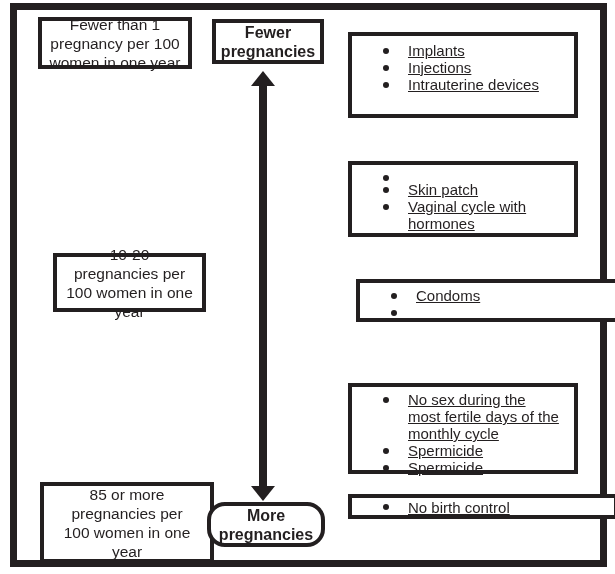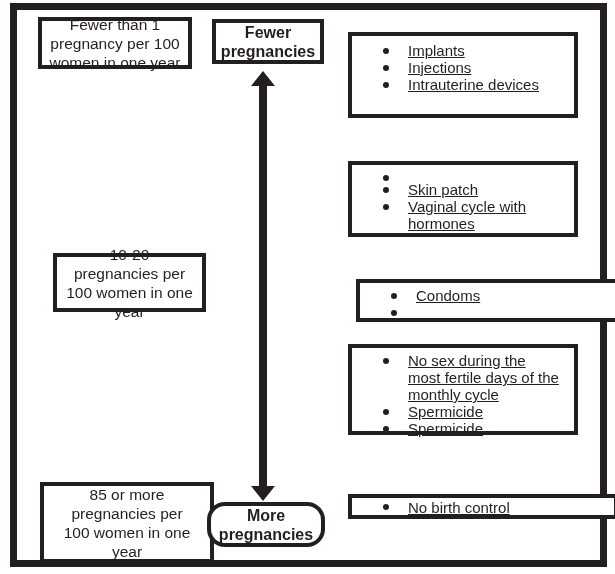--- a/index.html
+++ b/index.html
@@ -154,21 +154,21 @@
   <div class="box method-box" style="left:356px;top:279px;width:276px;height:43px;">
     <div class="method-item">
       <span class="bullet"></span>
       <span class="item-text">Condoms</span>
     </div>
     <div class="method-item">
       <span class="bullet"></span>
     </div>
   </div>
 
-  <div class="box method-box" style="left:348px;top:344px;width:230px;height:91px;">
+  <div class="box method-box" style="left:348px;top:383px;width:230px;height:91px;">
     <div class="method-item">
       <span class="bullet"></span>
       <span class="item-text">No sex during the
 most fertile days of the
 monthly cycle</span>
     </div>
     <div class="method-item">
       <span class="bullet"></span>
       <span class="item-text">Spermicide</span>
     </div>

